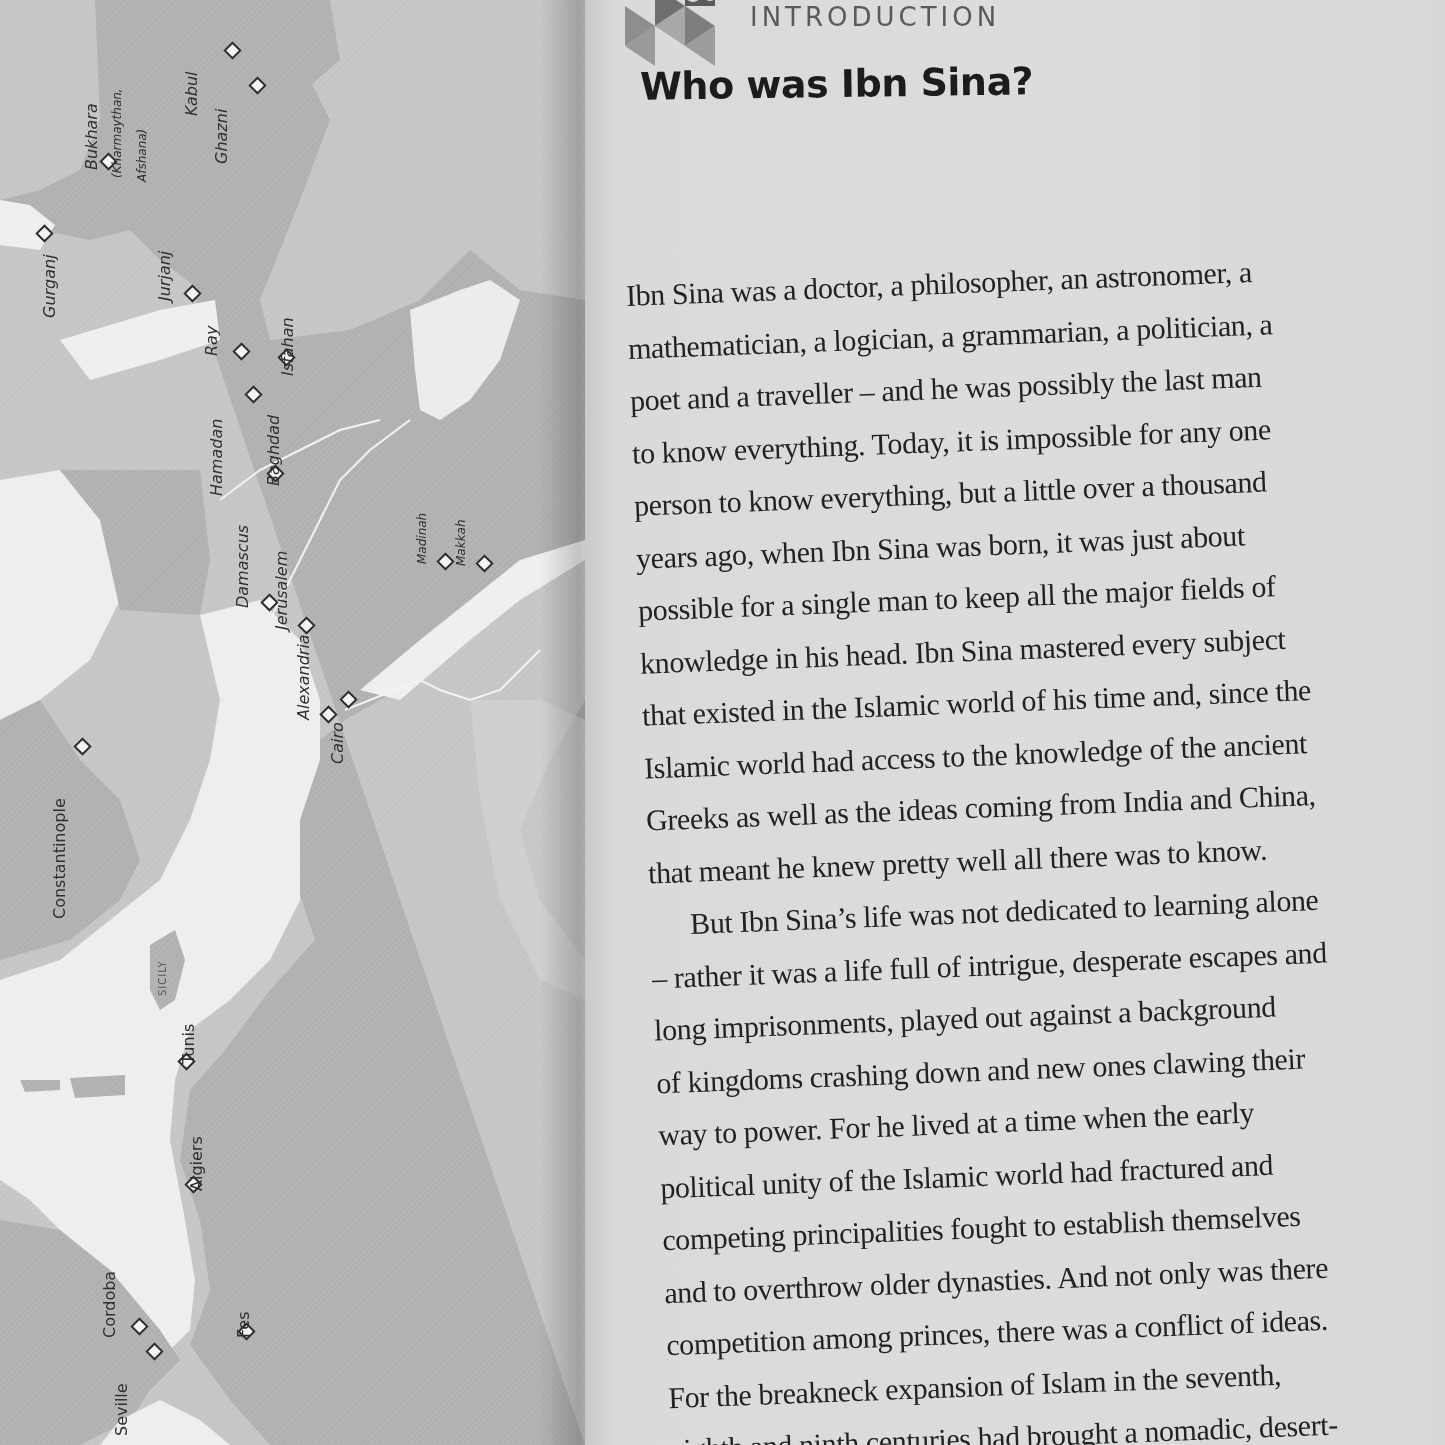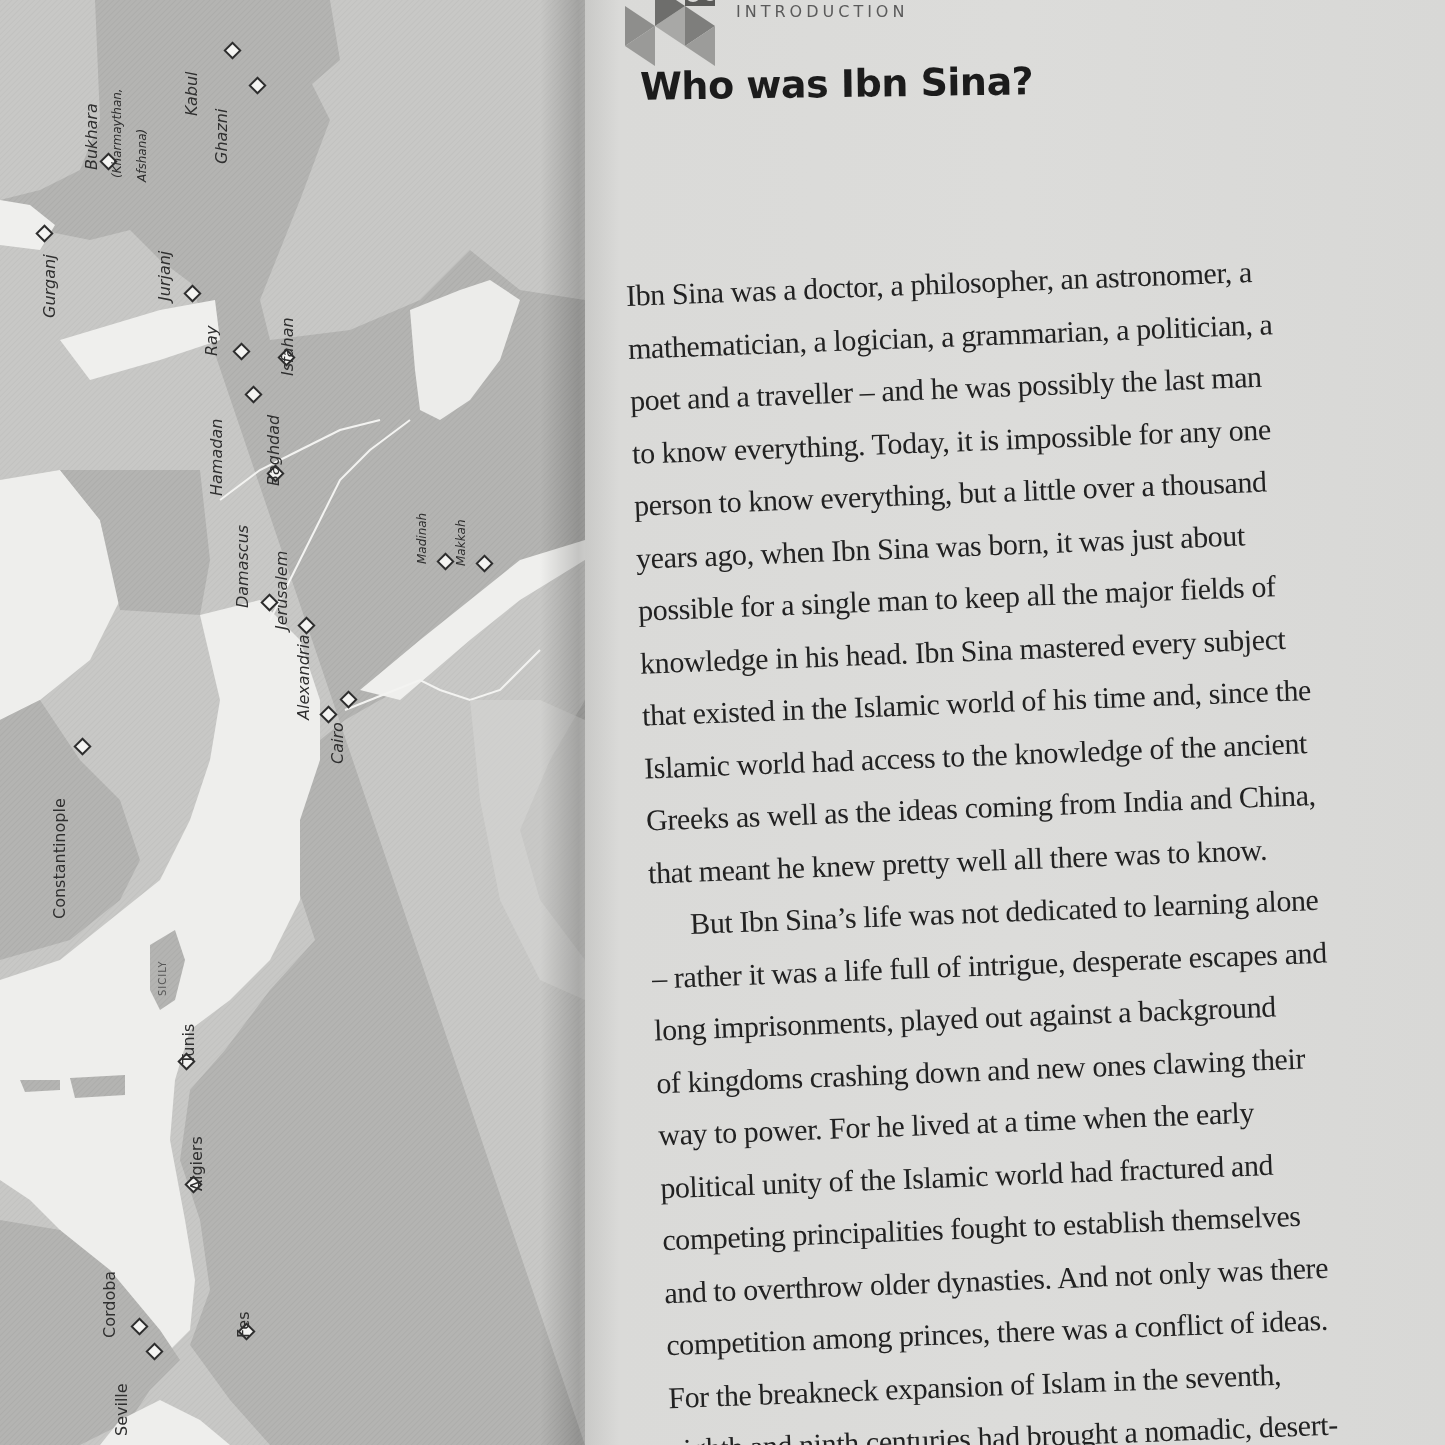--- a/index.html
+++ b/index.html
@@ -42,23 +42,23 @@
     }
     
     #text-page {
       position: absolute; left: 585px; top: 0; width: 860px; height: 1445px;
       background: linear-gradient(to right, #c9c9c7 0%, #dadad8 4%, #dcdcda 50%, #d8d8d6 100%);
     }
     #ornament {
       position: absolute; left: 30px; top: -14px; width: 120px; height: 80px;
     }
     #section-label {
-      position: absolute; left: 151px; top: 2px;
+      position: absolute; left: 165px; top: 2px;
       font-family: "DejaVu Sans", sans-serif;
-      font-size: 16px; letter-spacing: 4px; color: #5a5a5a;
+      font-size: 26px; letter-spacing: 4px; color: #5a5a5a;
     }
     #page-title {
       position: absolute; left: 55px; top: 62px;
       font-family: "DejaVu Sans", sans-serif; font-weight: bold;
       font-size: 38px; color: #1c1c1c; letter-spacing: -0.5px;
       transform: rotate(-0.8deg);
     }
     #body-text {
       position: absolute; left: 40px; top: 270px; width: 800px;
       transform: rotate(-2.2deg); transform-origin: left top;

